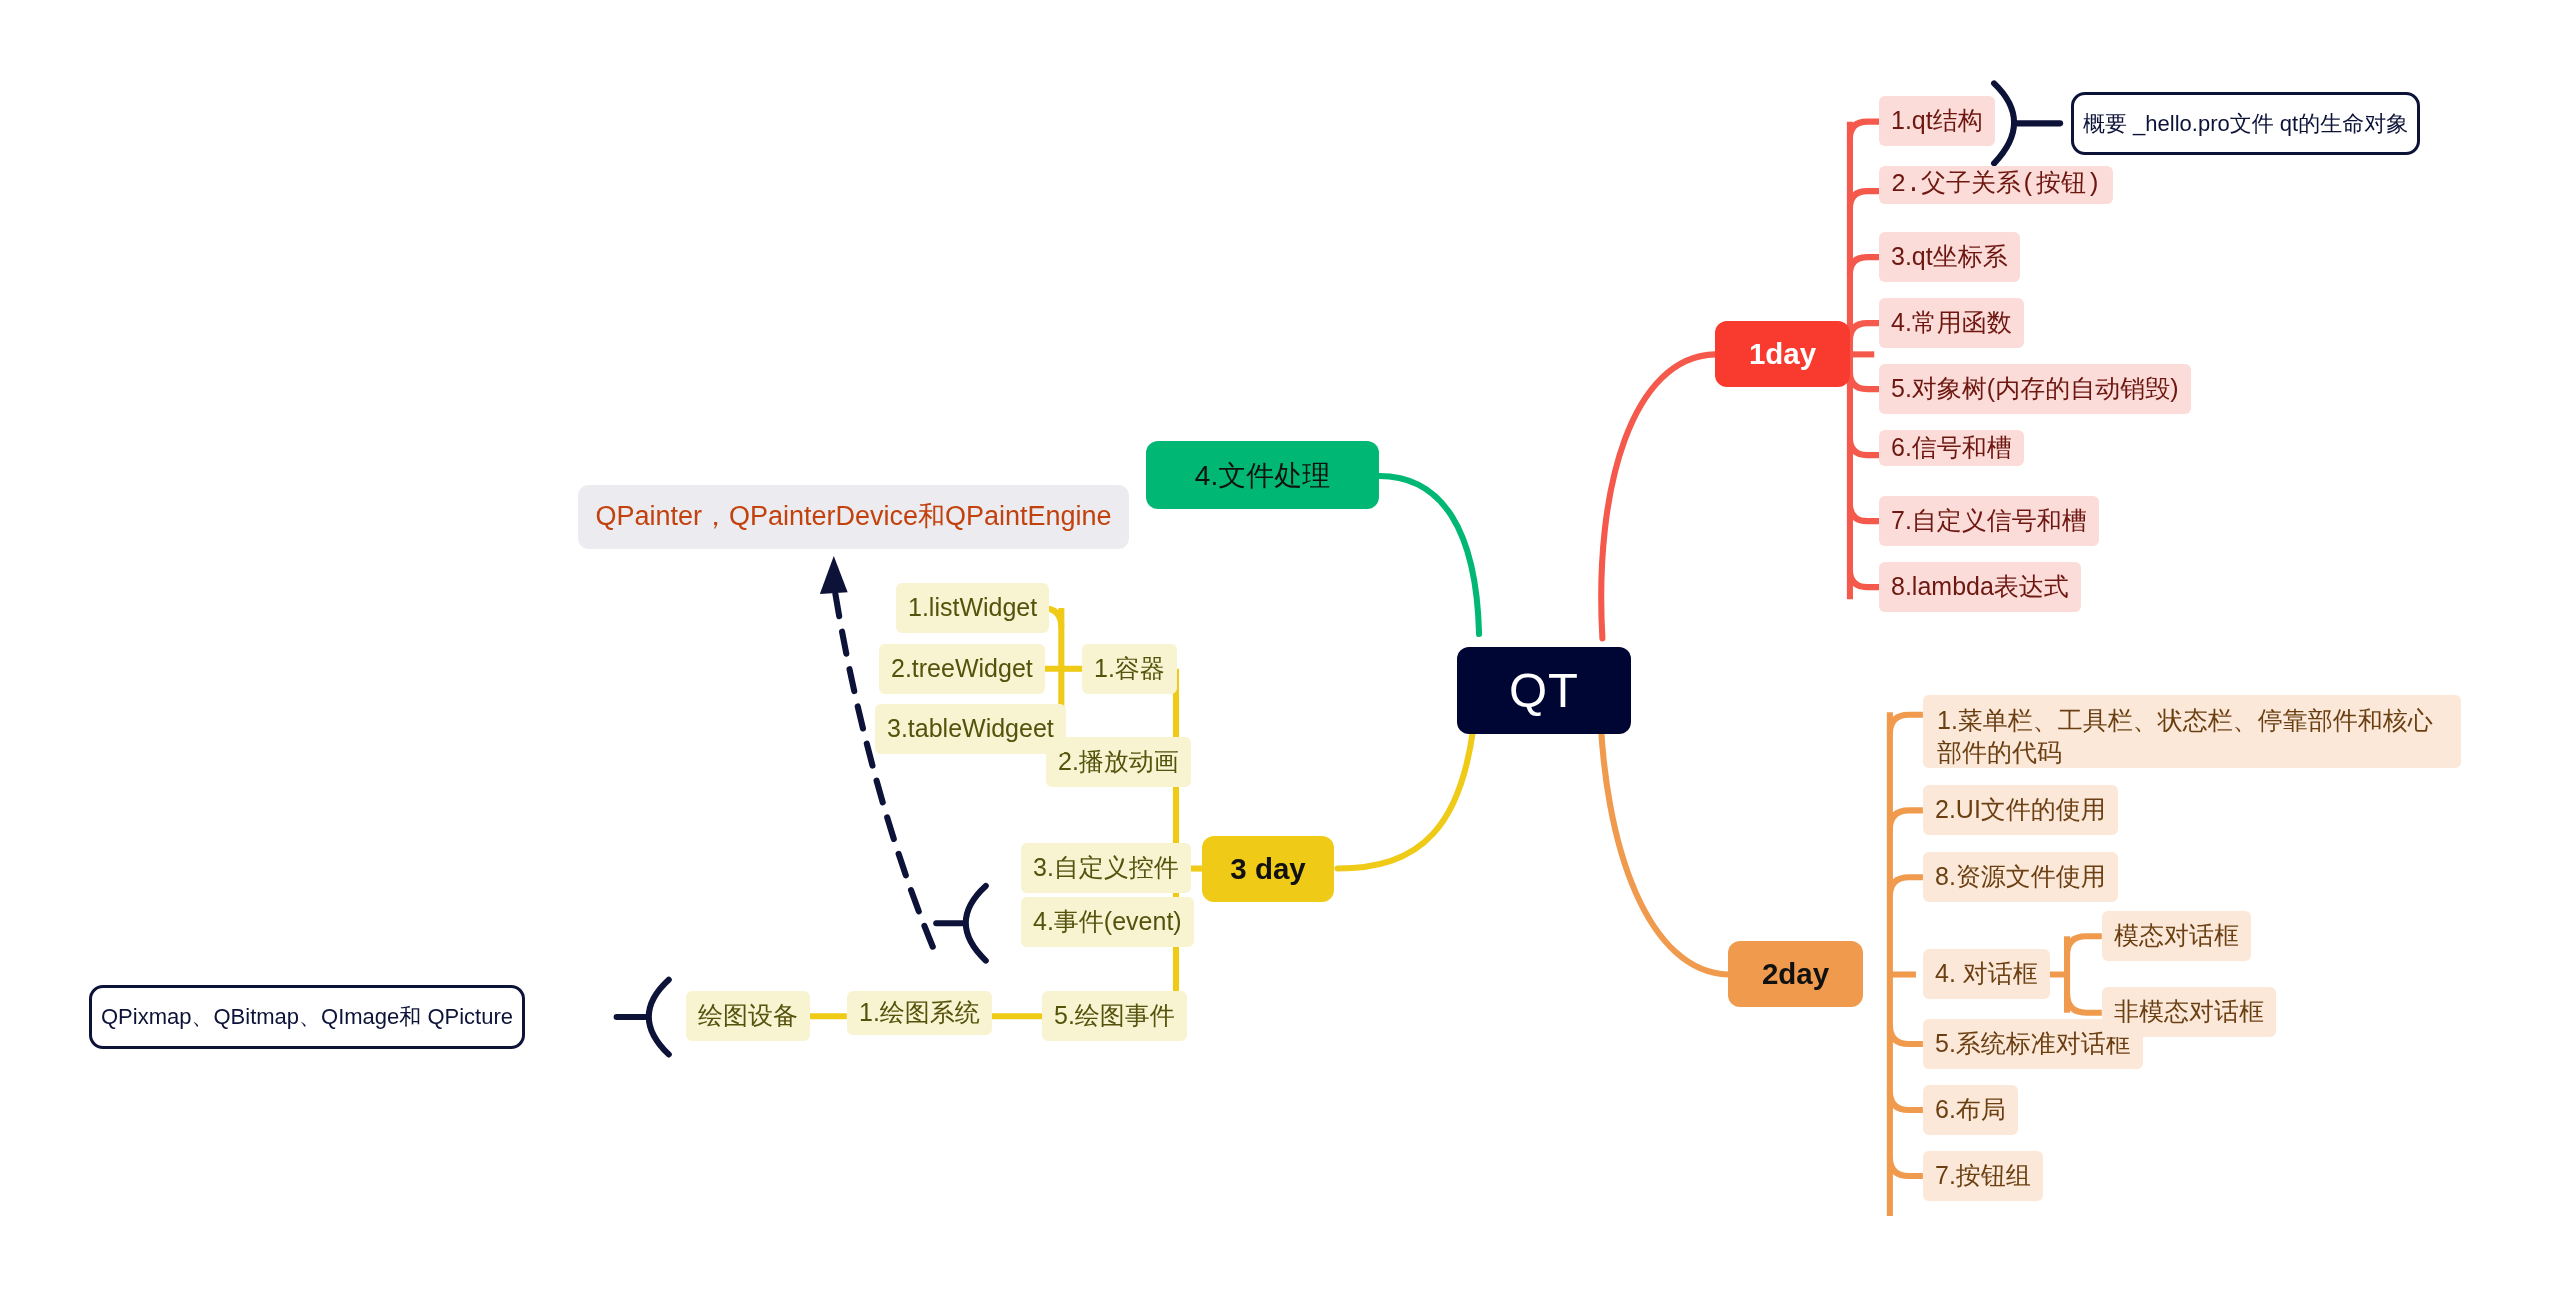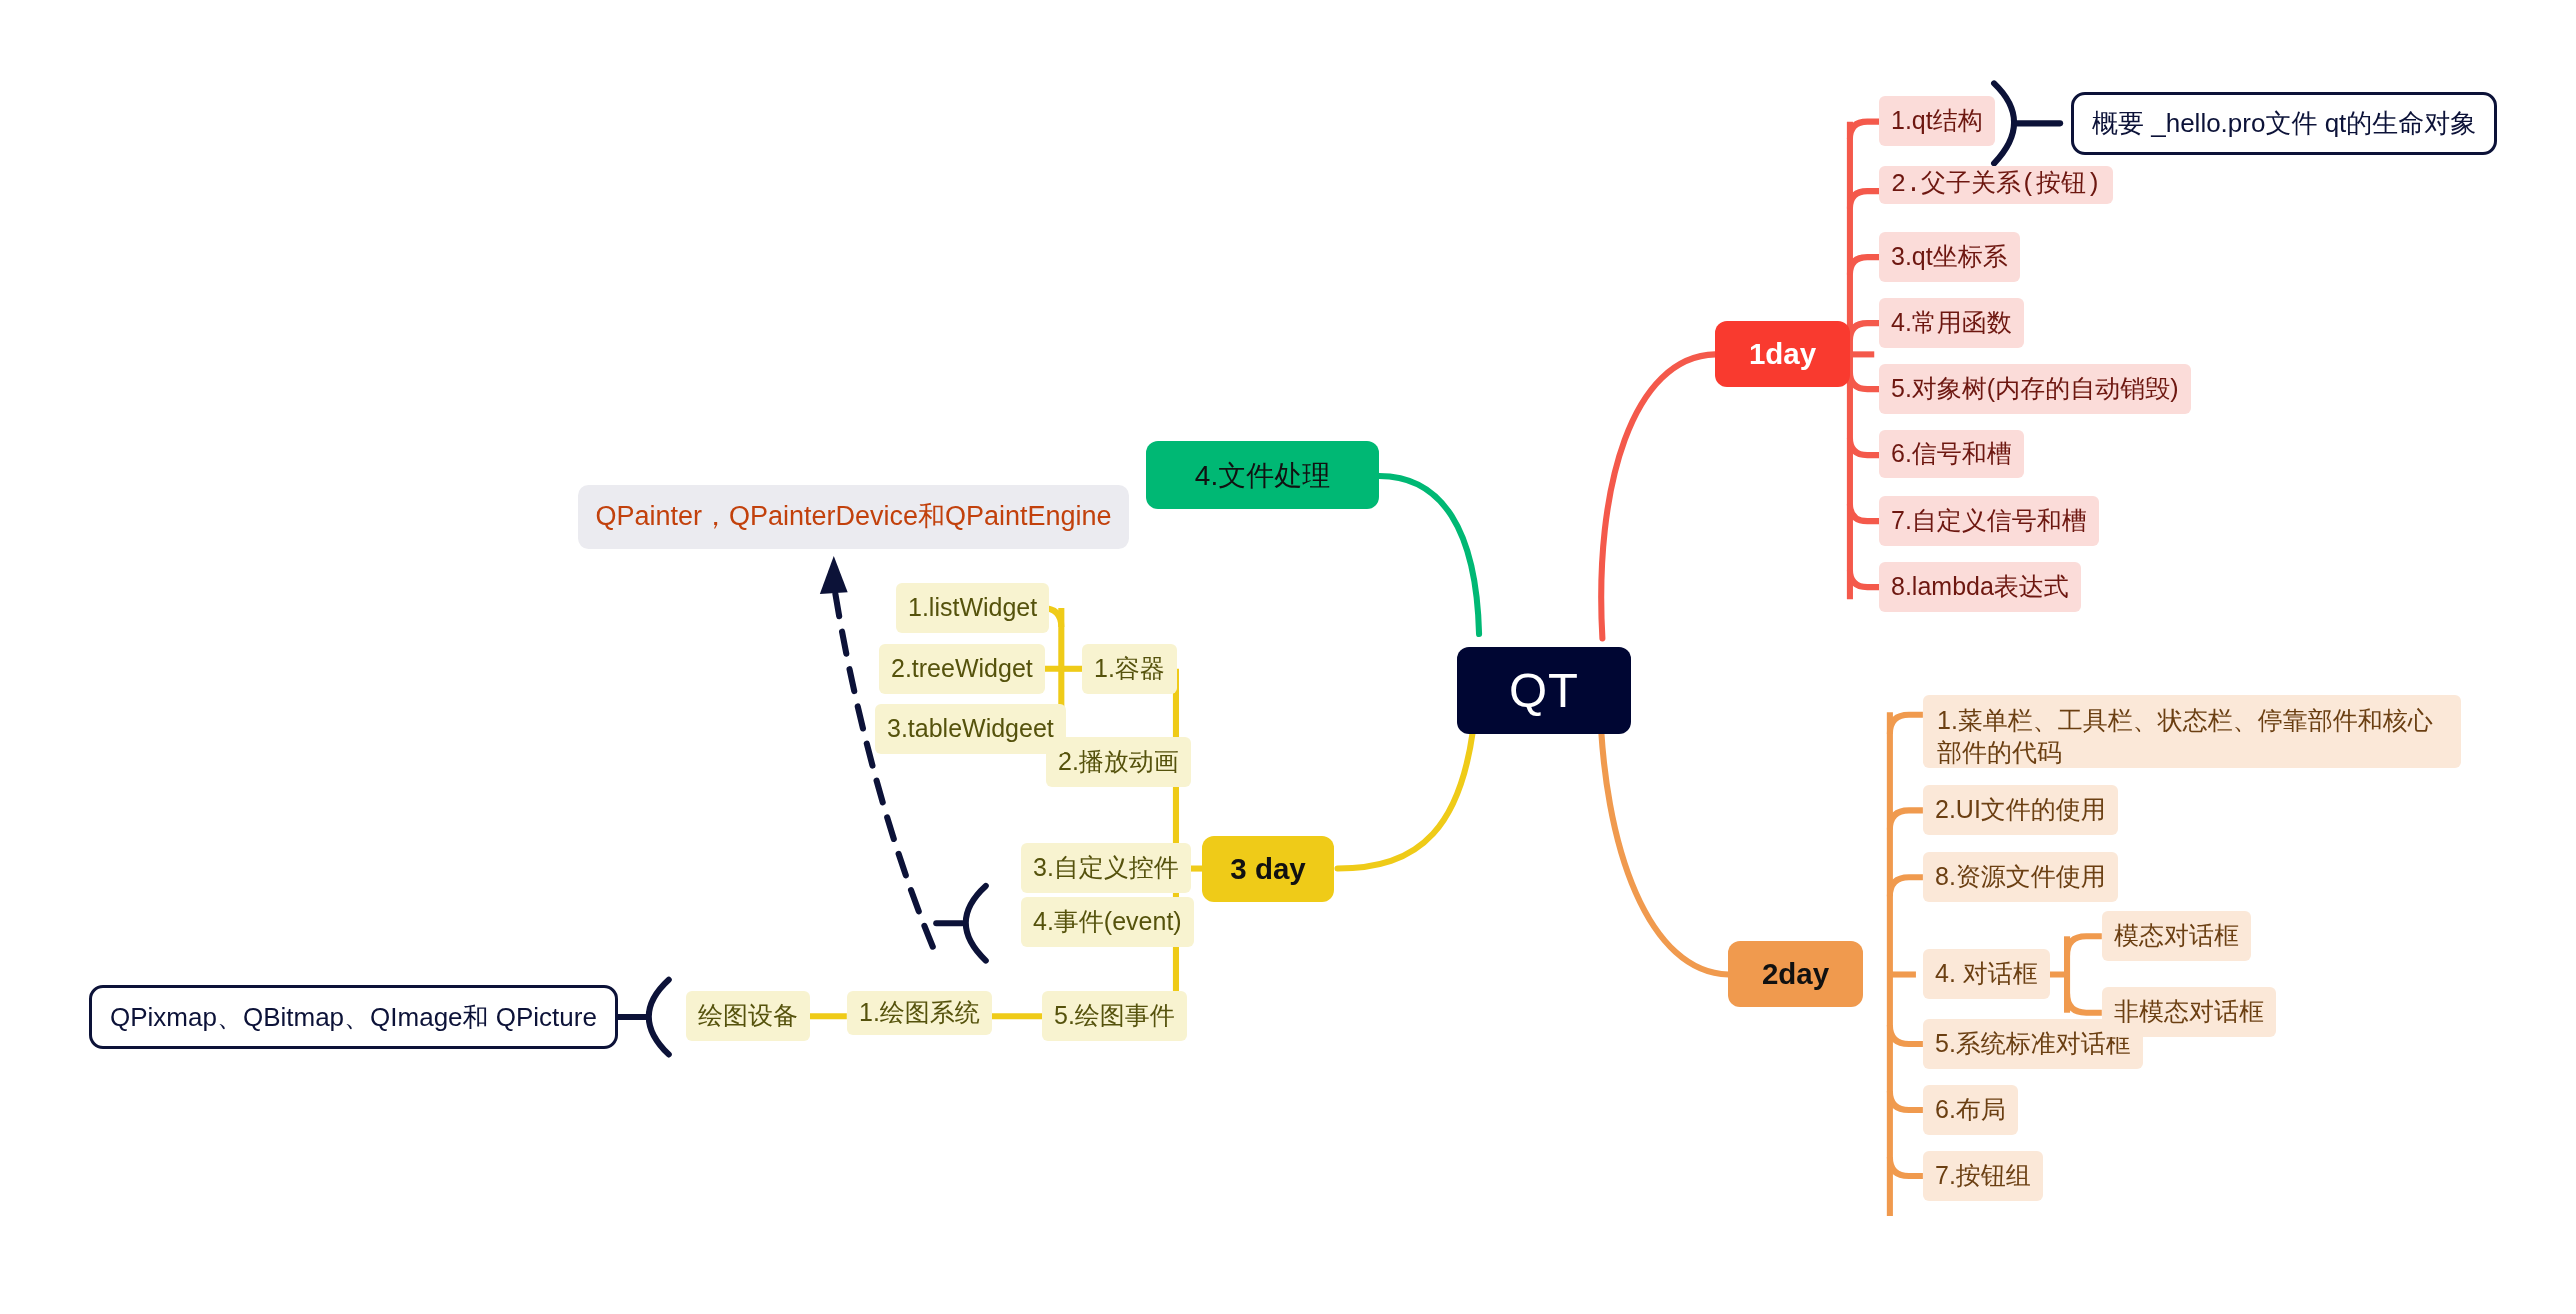--- a/index.html
+++ b/index.html
@@ -53,22 +53,22 @@
   .pill-org   { background:#fbe8d8; color:#6b3f12; }
   .pill-yel   { background:#f8f3d0; color:#55520c; }
   .pill.wrap  { white-space:normal; line-height:1.28; display:block; }
 
   
   .outline {
     border:3.5px solid #0c1238;
     border-radius:14px;
     background:#ffffff;
     color:#0c1238;
-    font-size:26px;
-    padding:7px 18px;
+    font-size:22px;
+    padding:7px 9px;
   }
   
   .grayboxed {
     background:#ebebf0;
     border-radius:10.4px;
     color:#c2410c;
     font-size:27px;
     padding:7.8px 17.4px;
   }
 </style>
@@ -144,21 +144,21 @@
 
   <div class="node root" style="left:1457px; top:611px; width:174px; height:87px;margin-top:36px;">QT</div>
 
   <div class="node day day-1" style="left:1715px; top:321px; width:135px; height:66px;">1day</div>
 
   <div class="node pill pill-red" style="left:1879px; top:96px; height:50px;">1.qt结构</div>
   <div class="node pill pill-red" style="left:1879px; top:166px; height:38px;font-family:Liberation Mono, monospace;">2.父子关系(按钮)</div>
   <div class="node pill pill-red" style="left:1879px; top:232px; height:50px;">3.qt坐标系</div>
   <div class="node pill pill-red" style="left:1879px; top:298px; height:50px;">4.常用函数</div>
   <div class="node pill pill-red" style="left:1879px; top:364px; height:50px;">5.对象树(内存的自动销毁)</div>
-  <div class="node pill pill-red" style="left:1879px; top:430px; height:48px;">6.信号和槽</div>
+  <div class="node pill pill-red" style="left:1879px; top:430px; height:36px;">6.信号和槽</div>
   <div class="node pill pill-red" style="left:1879px; top:496px; height:50px;">7.自定义信号和槽</div>
   <div class="node pill pill-red" style="left:1879px; top:562px; height:50px;">8.lambda表达式</div>
 
   <div class="node outline" style="left:2071px; top:92px; height:63px;">概要 _hello.pro文件  qt的生命对象</div>
 
   <div class="node day day-2" style="left:1728px; top:941px; width:135px; height:66px;">2day</div>
 
   <div class="node pill pill-org wrap" style="left:1923px; top:695px; width:538px; height:73px; padding:8.7px 14px;">1.菜单栏、工具栏、状态栏、停靠部件和核心部件的代码</div>
   <div class="node pill pill-org" style="left:1923px; top:785px; height:50px;">2.UI文件的使用</div>
   <div class="node pill pill-org" style="left:1923px; top:852px; height:50px;">8.资源文件使用</div>

